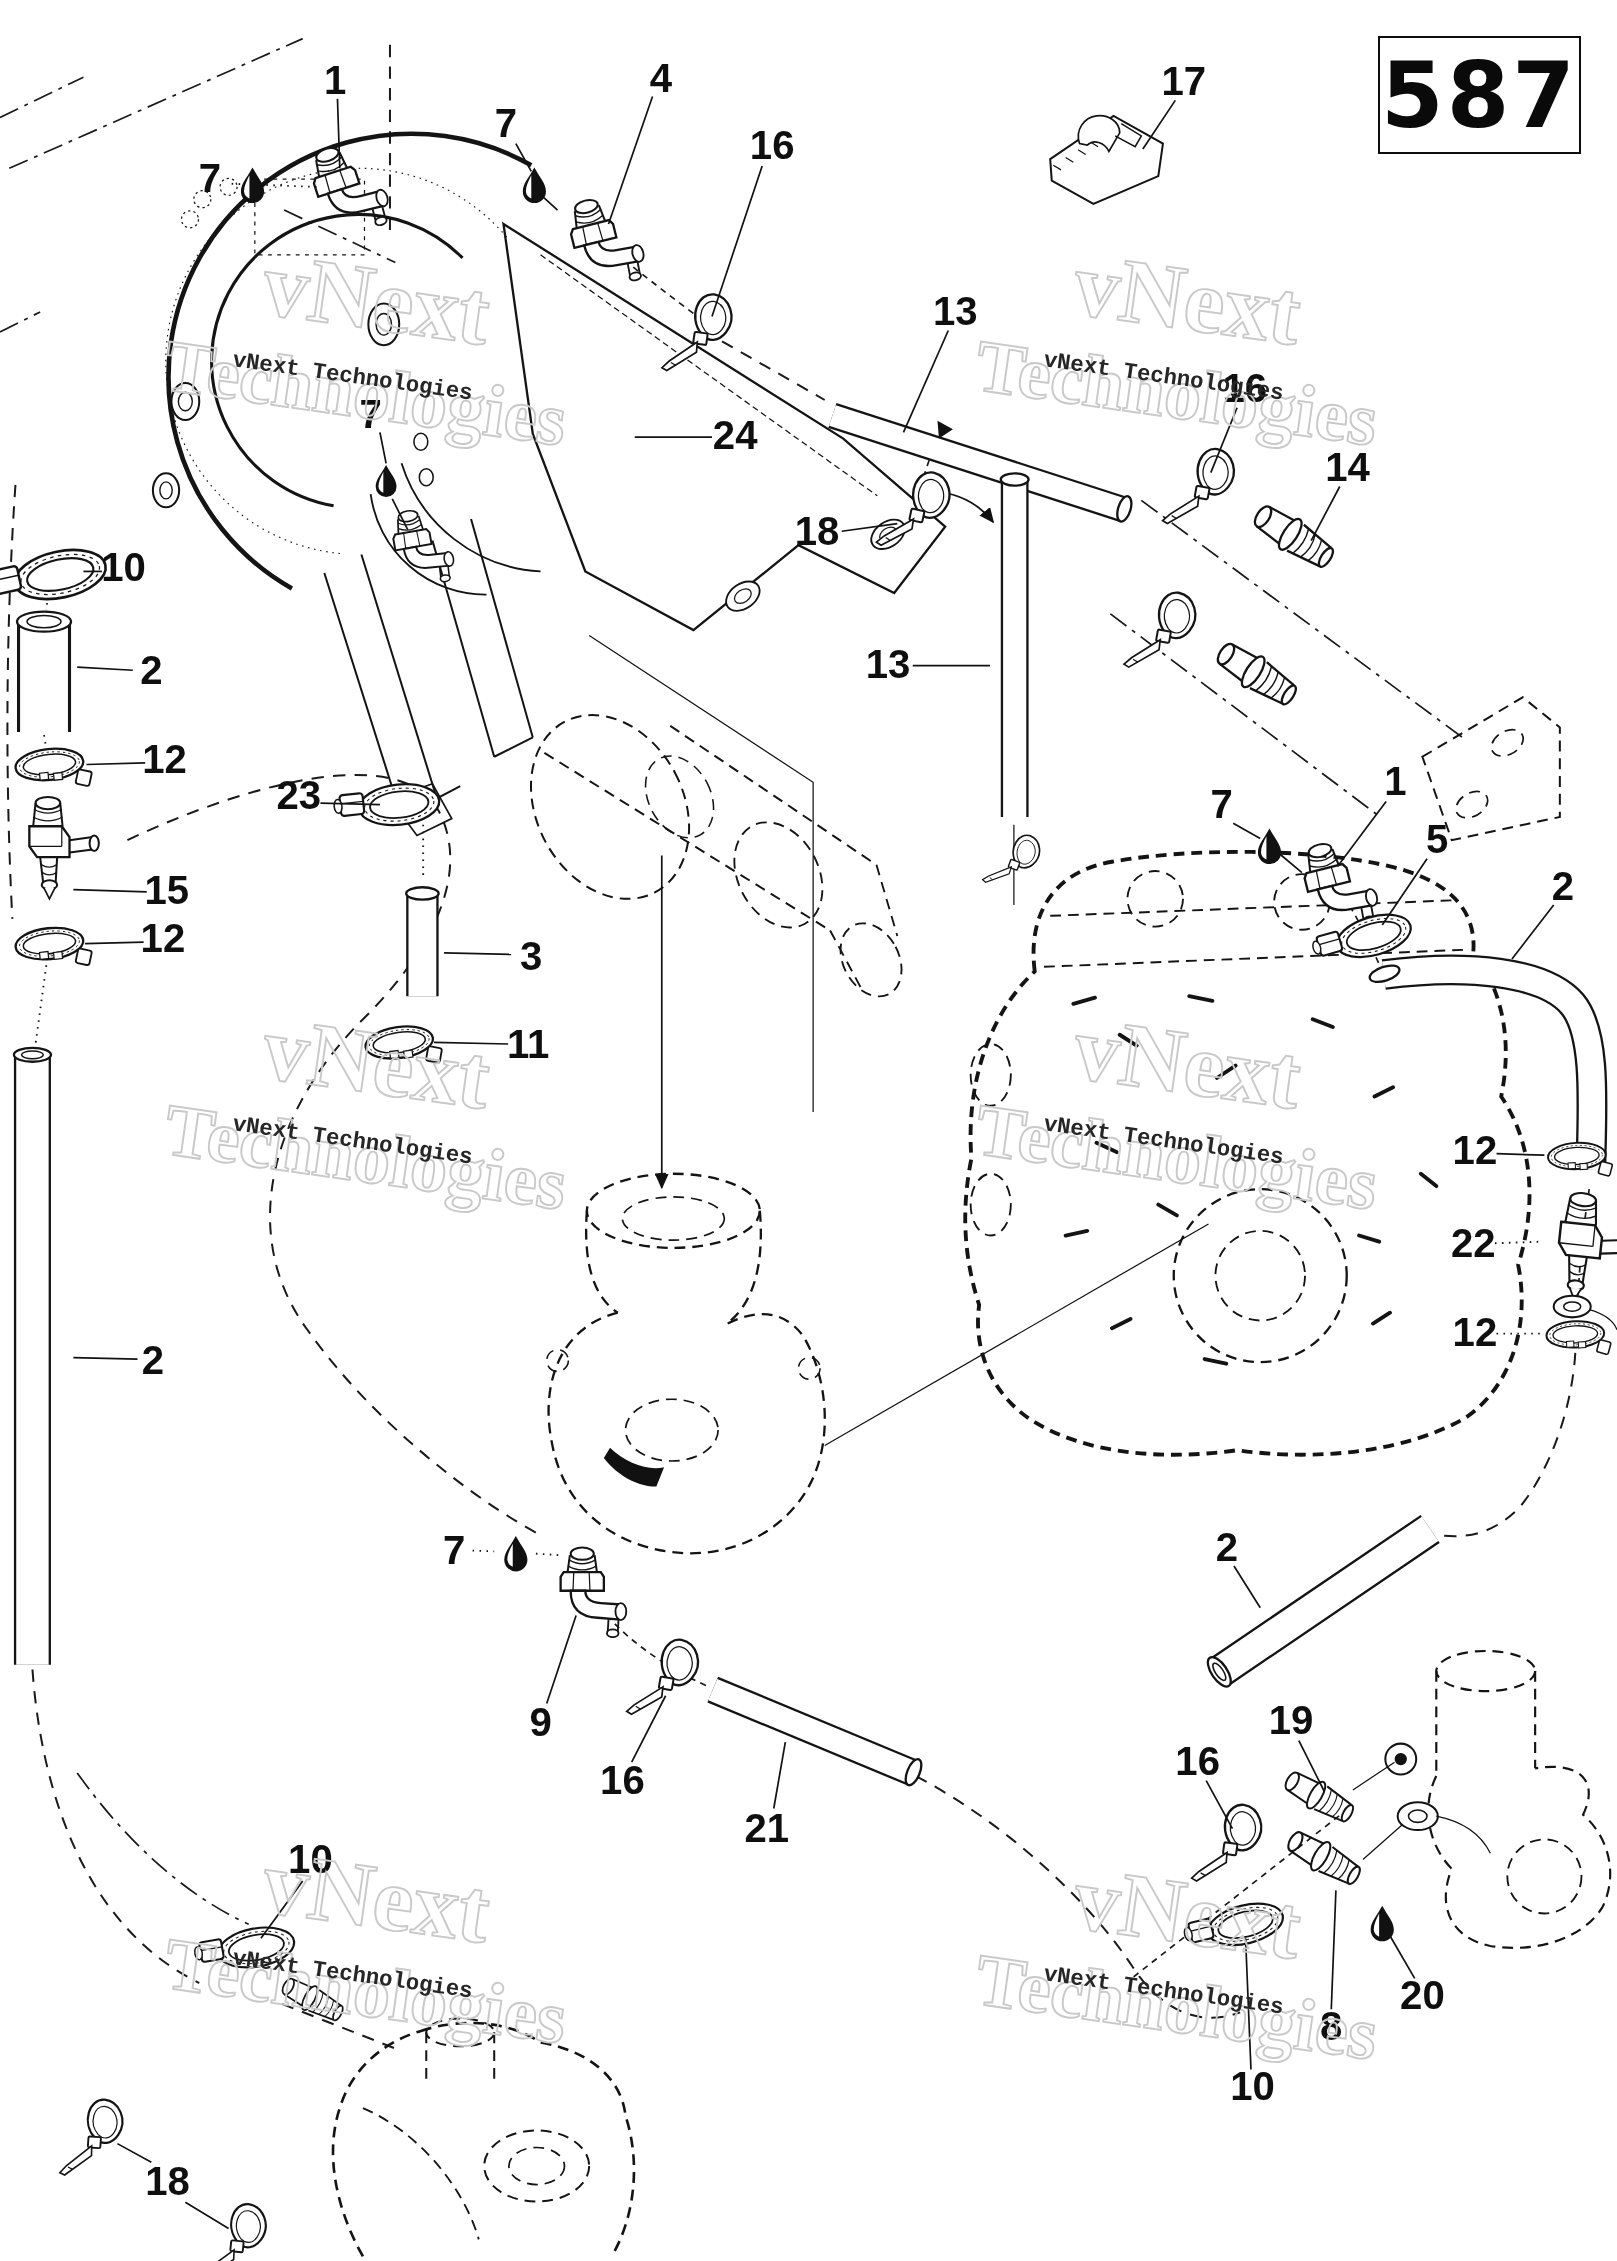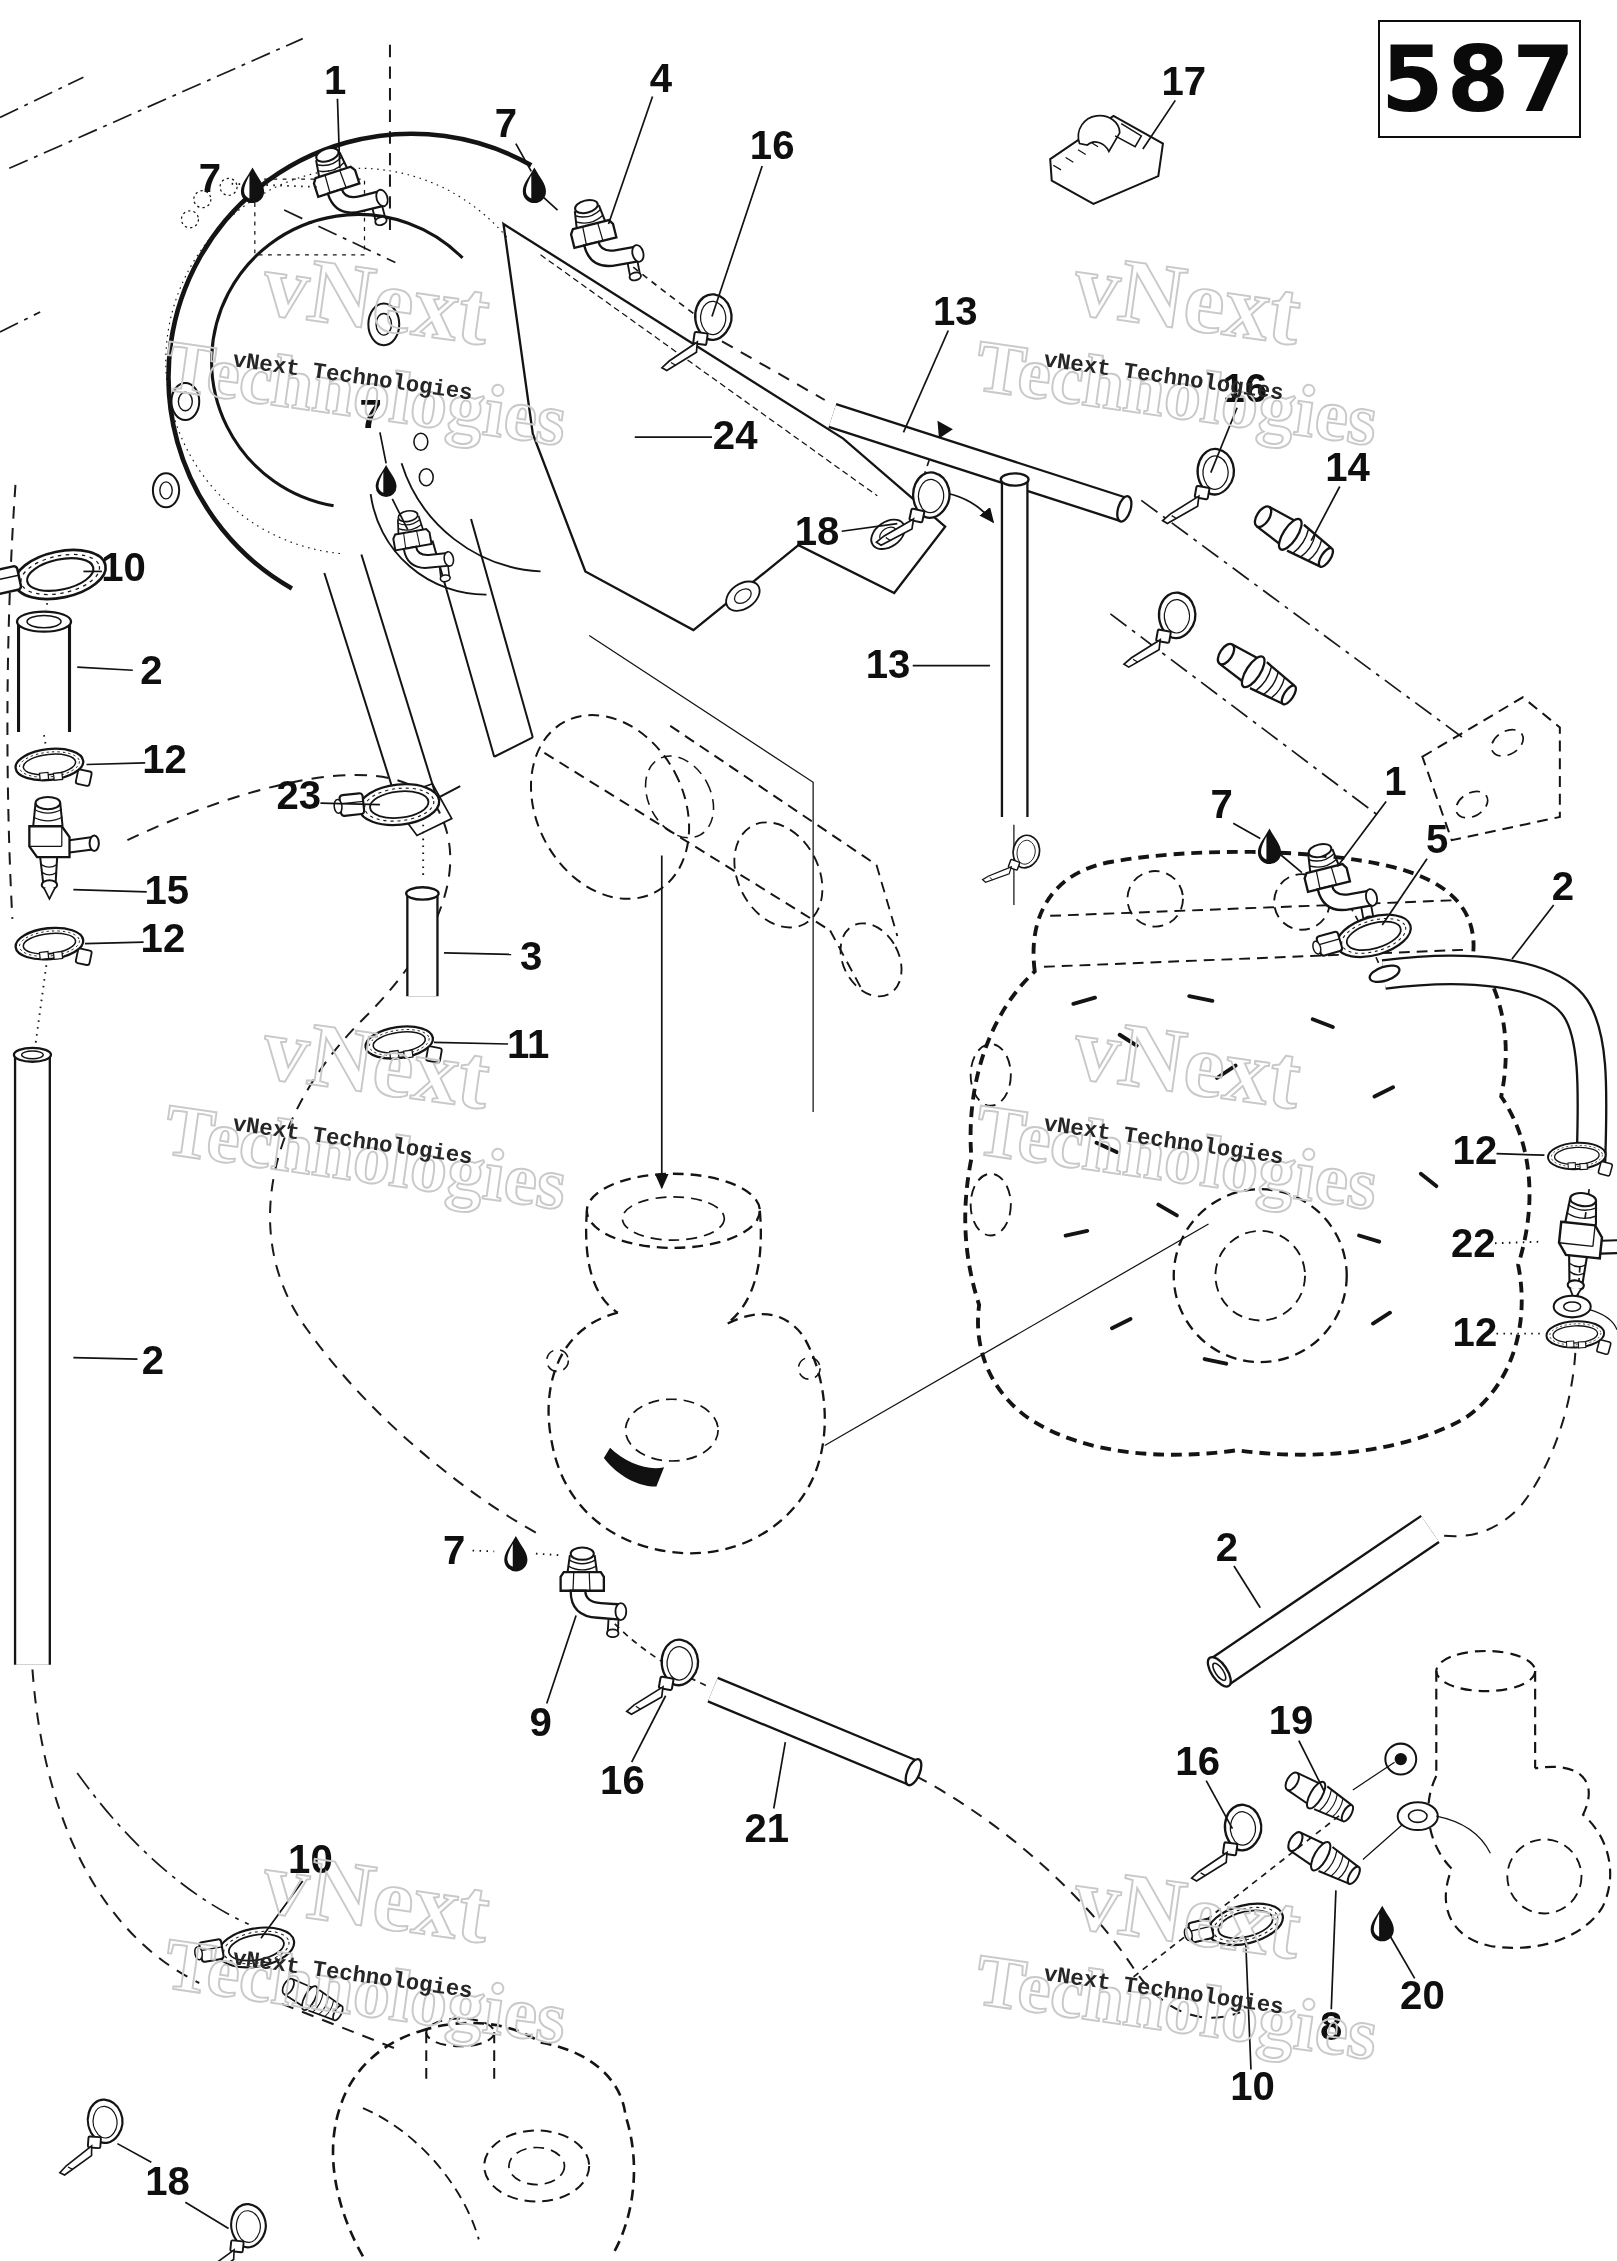--- a/index.html
+++ b/index.html
@@ -1,20 +1,20 @@
 <!DOCTYPE html>
 <html style="font-size:12.4px"><head>
 <meta charset="utf-8">
 <style>
   html,body{margin:0;padding:0;}
   body{width:1617px;height:2261px;background:#ffffff;overflow:hidden;position:relative;
        font-family:"Liberation Sans",sans-serif;}
   svg.diagram{position:absolute;left:0;top:0;}
   
-  .badge{position:absolute;left:1378px;top:20px;width:199px;height:114px;border:2.3px solid #0d0d0d;
+  .badge{position:absolute;left:1378px;top:36px;width:199px;height:114px;border:2.3px solid #0d0d0d;
          background:#fff;display:flex;align-items:center;justify-content:center;z-index:5;}
   .badge span{font-family:"DejaVu Sans",sans-serif;font-weight:700;font-size:90px;
               letter-spacing:3.1px;color:#0a0a0a;}
   
   .callout{font-family:"Liberation Sans",sans-serif;font-weight:700;font-size:52px;
            fill:#0f0f0f;text-anchor:middle;}
   
   .ln{stroke:#121212;stroke-width:2.2;fill:none;}
   .thin{stroke:#121212;stroke-width:1.6;fill:none;}
   .dot{stroke:#121212;stroke-width:2.4;stroke-dasharray:2 7;fill:none;}

